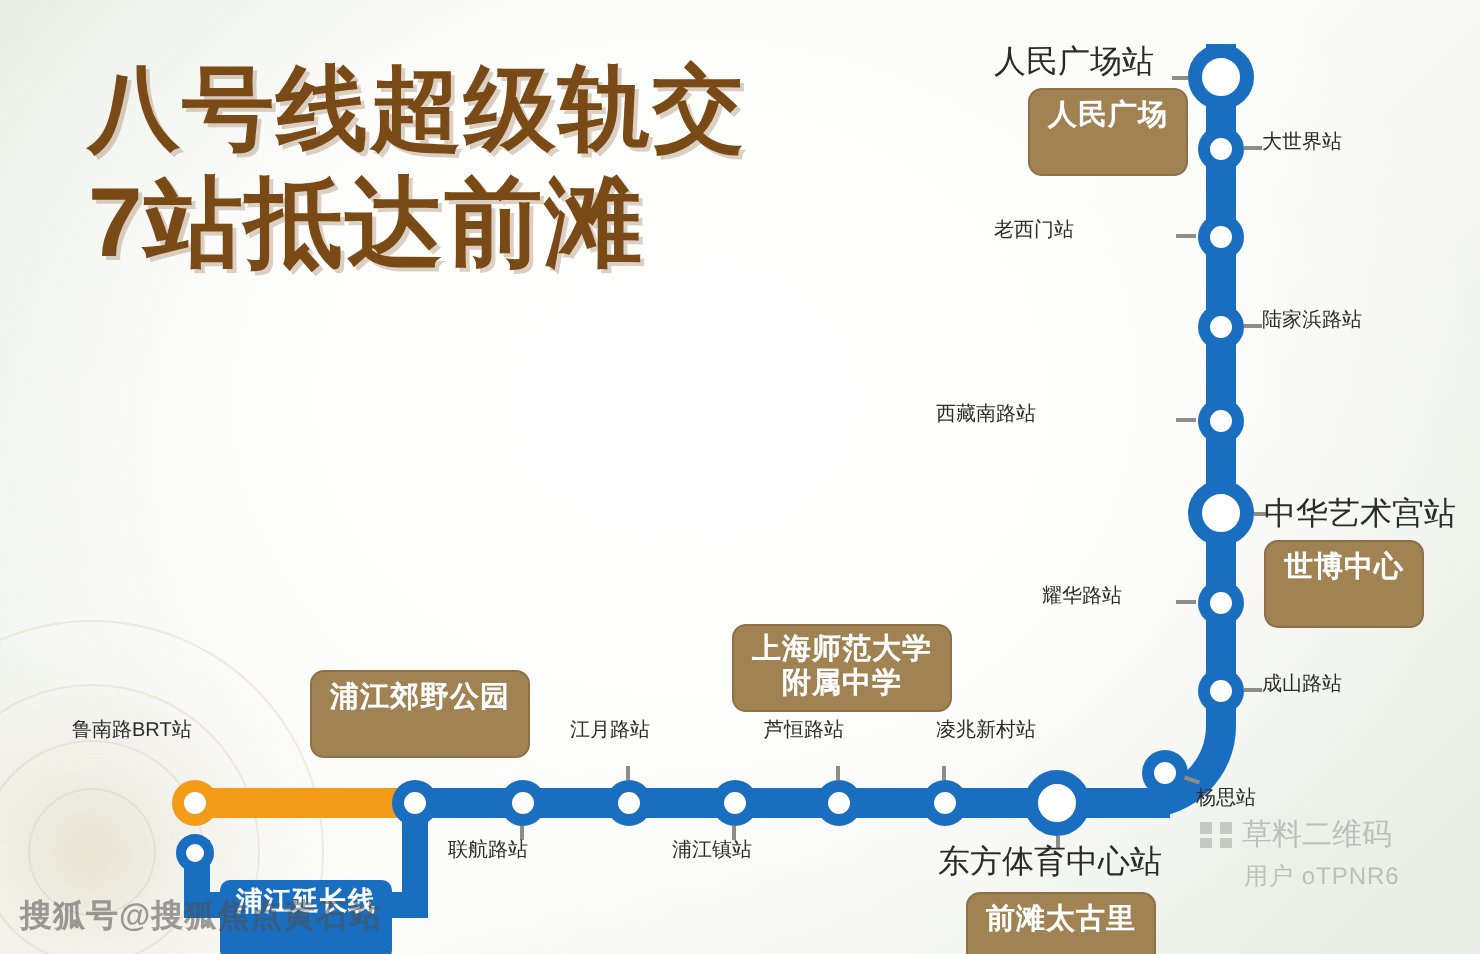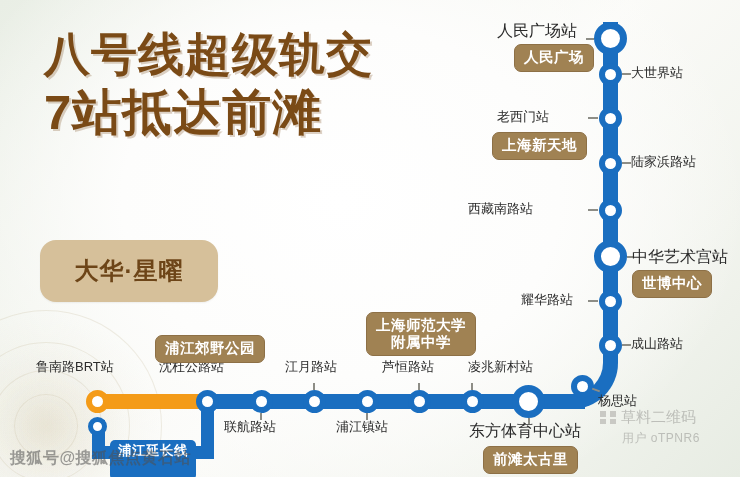--- a/index.html
+++ b/index.html
@@ -60,28 +60,28 @@
 
   .dot{position:absolute;border-radius:50%;background:#ffffff;box-sizing:border-box;}
   .dot.blue{border:6px solid #1a6ec0;width:23px;height:23px;}
   .dot.blue.big{border:7px solid #1a6ec0;width:33px;height:33px;}
   .dot.blue.sm{border:5px solid #1a6ec0;width:19px;height:19px;}
   .dot.orange{border:6px solid #f49b18;width:23px;height:23px;}
 
   .tick{position:absolute;background:#8d8d86;}
 
   .stname{
-    position:absolute;font-size:13px;color:#2b2b2b;white-space:nowrap;
+    position:absolute;font-size:10px;color:#2b2b2b;white-space:nowrap;
     font-weight:500;
   }
   .stname.big{font-size:16px;}
 
   .badge{
     position:absolute;white-space:nowrap;background:#a08253;color:#ffffff;
-    font-size:14.5px;font-weight:bold;border-radius:7px;padding:3px 9px 4px;
+    font-size:14.5px;font-weight:bold;border-radius:7px;padding:3px 9px 20px;
     border:1.5px solid #8d7046;letter-spacing:.5px;
   }
   .badge.two{text-align:center;line-height:1.15;padding:4px 9px 5px;}
 
   .bluetag{
     position:absolute;background:#1a6ec0;color:#fff;font-size:13.5px;font-weight:bold;
     border-radius:5px;padding:2px 8px 20px;white-space:nowrap;letter-spacing:.5px;
   }
 
   
@@ -111,23 +111,20 @@
       <span class="r2"></span>
       <span class="r3"></span>
       <span class="r4"></span>
   </div>
 
   <div class="headline">
     <div class="hl1">八号线超级轨交</div>
     <div class="hl2">7站抵达前滩</div>
   </div>
 
-  <div class="brand">
-    <span>大华·星曜</span>
-  </div>
 
   <div class="vline"></div>
   <div class="corner"></div>
   <div class="hline"></div>
   <div class="orange-seg"></div>
   <div class="spur-v1"></div>
   <div class="spur-h"></div>
   <div class="spur-v2"></div>
 
   <div class="dot blue big" style="left:594px;top:22px;"></div>
@@ -135,21 +132,20 @@
   <div class="stname big" style="left:497px;top:21px;">人民广场站</div>
   <div class="badge" style="left:514px;top:44px;">人民广场</div>
 
   <div class="dot blue" style="left:599px;top:63px;"></div>
   <div class="tick" style="left:622px;top:73px;width:9px;height:2px;"></div>
   <div class="stname" style="left:631px;top:64px;">大世界站</div>
 
   <div class="dot blue" style="left:599px;top:107px;"></div>
   <div class="tick" style="left:588px;top:117px;width:10px;height:2px;"></div>
   <div class="stname" style="left:497px;top:108px;">老西门站</div>
-  <div class="badge" style="left:492px;top:132px;">上海新天地</div>
 
   <div class="dot blue" style="left:599px;top:152px;"></div>
   <div class="tick" style="left:622px;top:162px;width:9px;height:2px;"></div>
   <div class="stname" style="left:631px;top:153px;">陆家浜路站</div>
 
   <div class="dot blue" style="left:599px;top:199px;"></div>
   <div class="tick" style="left:588px;top:209px;width:10px;height:2px;"></div>
   <div class="stname" style="left:468px;top:200px;">西藏南路站</div>
 
   <div class="dot blue big" style="left:594px;top:240px;"></div>

